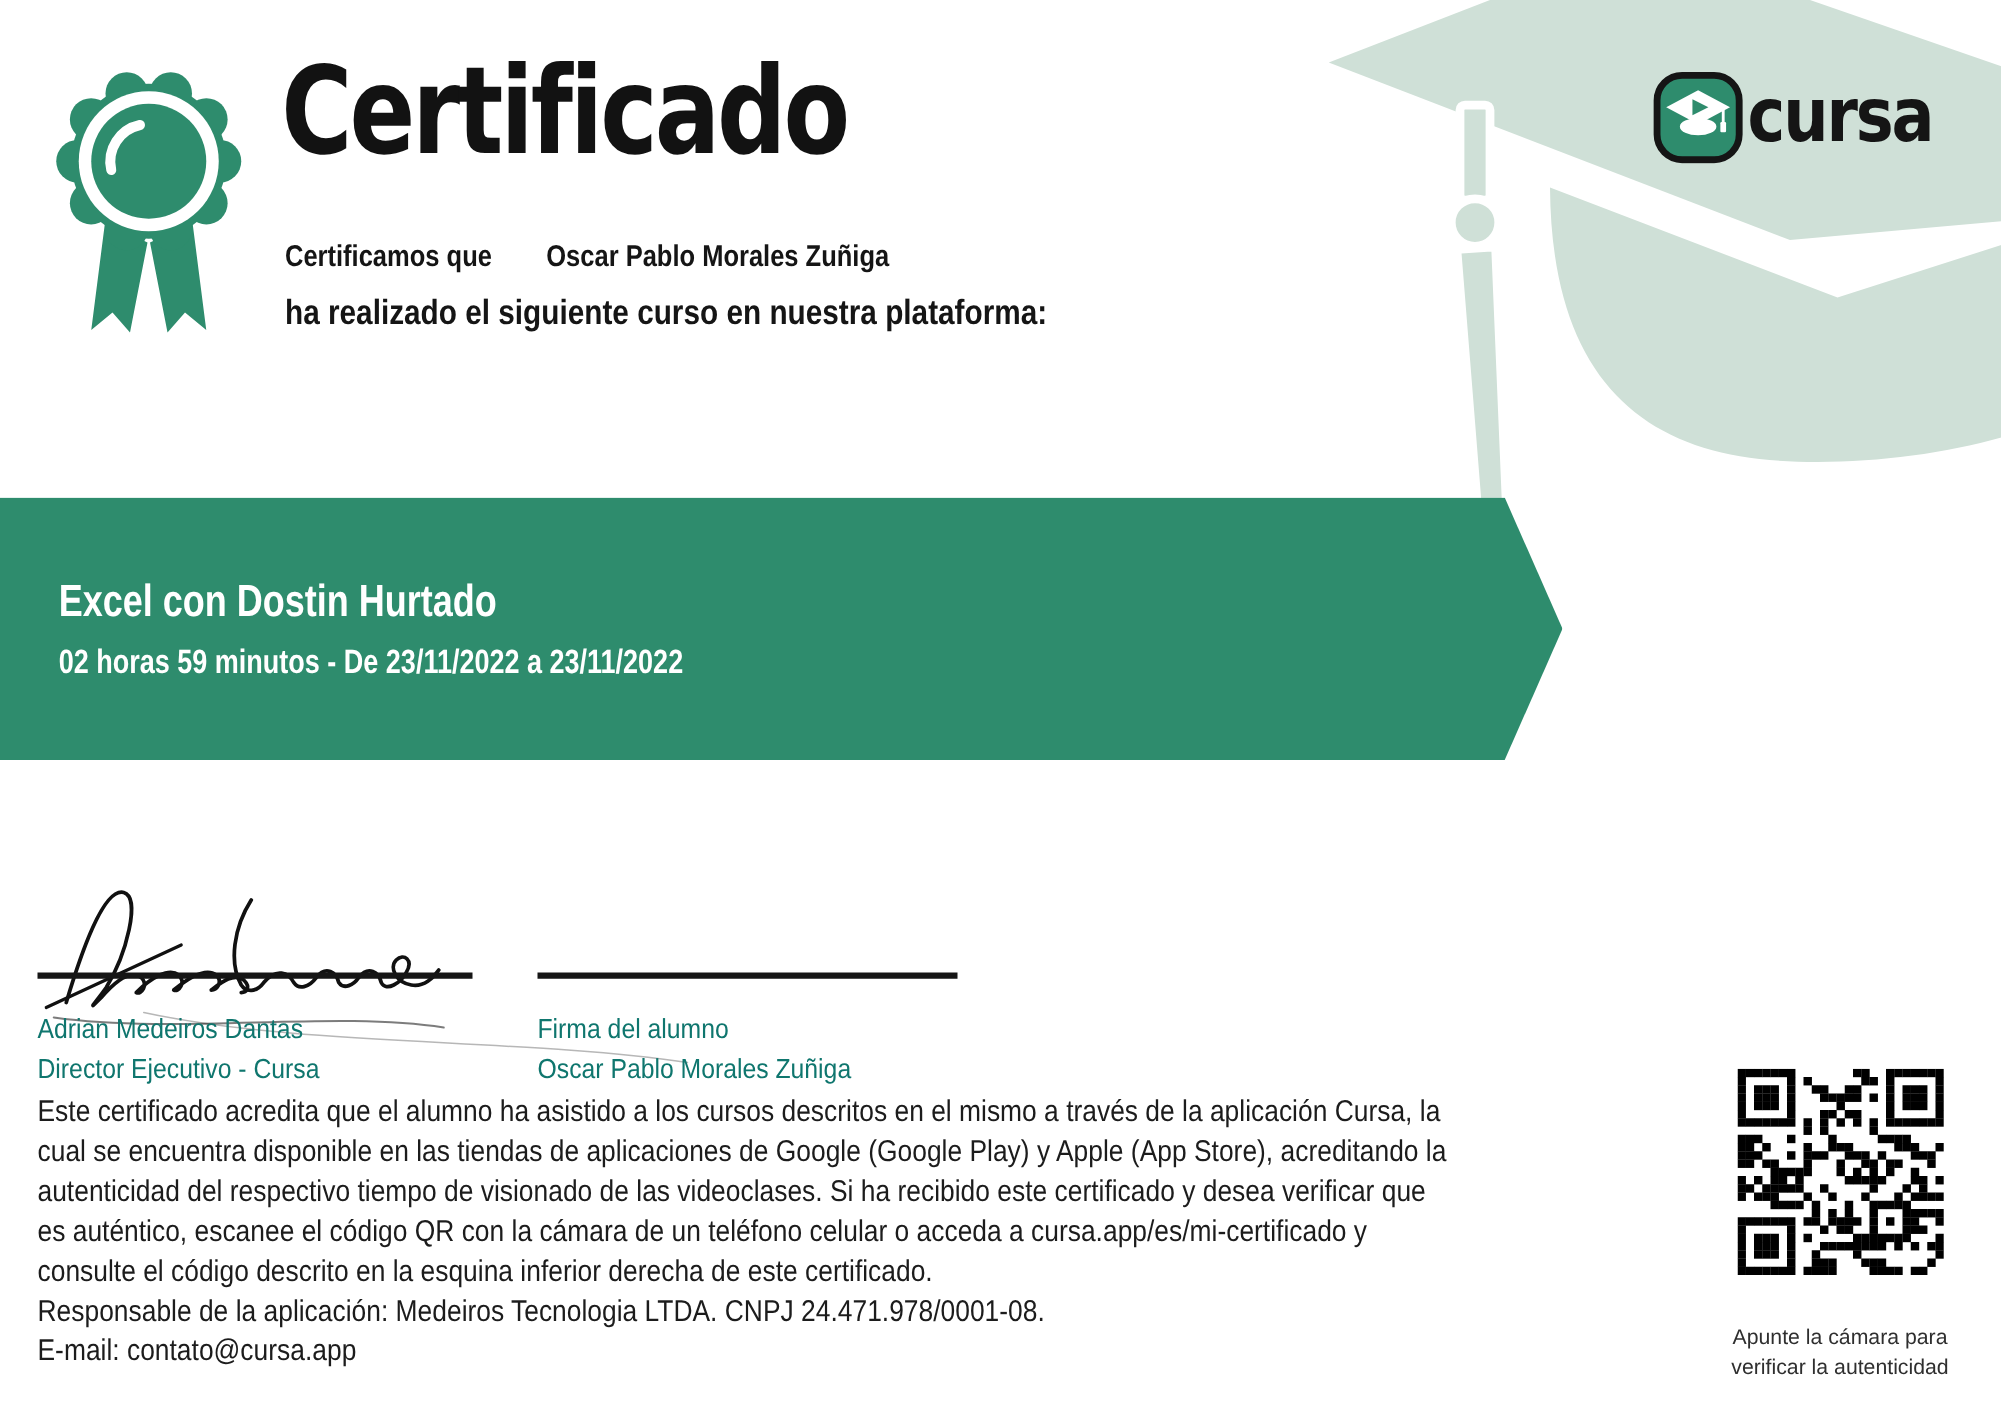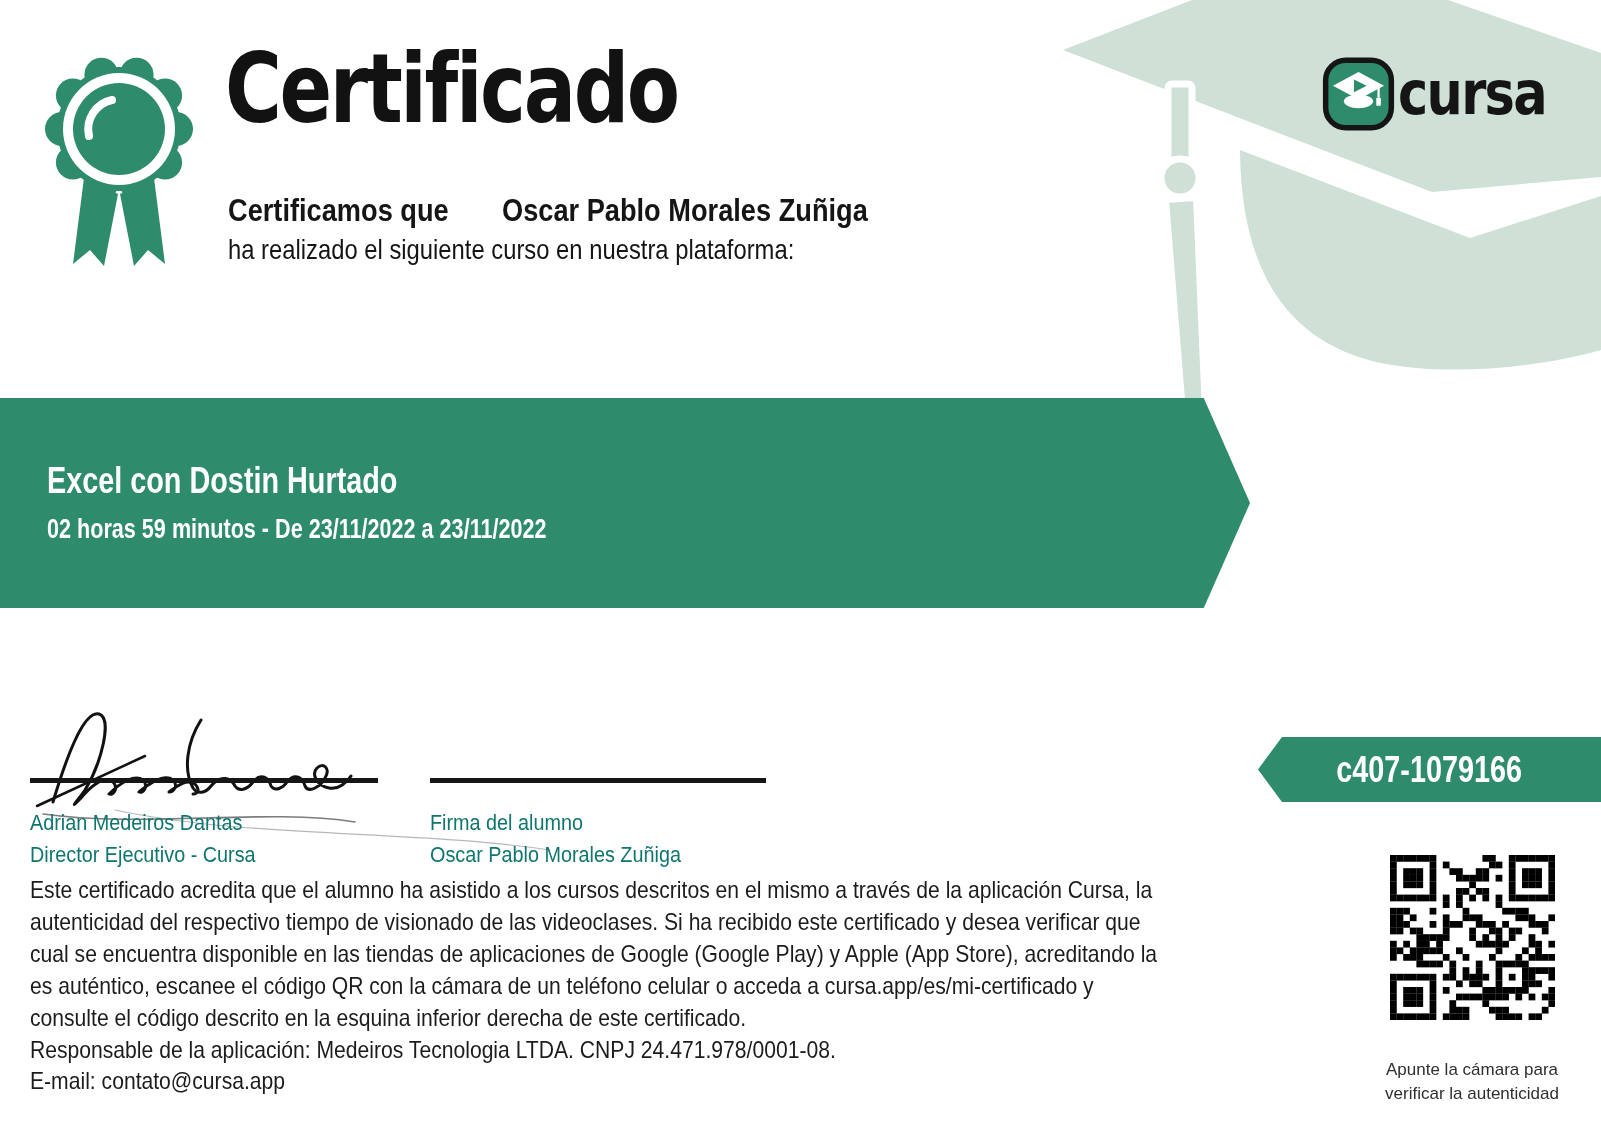--- a/index.html
+++ b/index.html
@@ -26,23 +26,23 @@
   
   #medal{left:40px;top:50px;z-index:3;}
 
   
   #title{
     left:225px;top:40px;z-index:3;margin:0;
     font-family:"DejaVu Sans","Liberation Sans",sans-serif;
     font-size:97px;font-weight:bold;letter-spacing:-3px;line-height:1;
     color:var(--ink);
   }
-  #intro-line1{left:228px;top:192px;z-index:3;font-size:32px;font-weight:bold;color:#151515;}
+  #intro-line1{left:228px;top:192px;z-index:3;font-size:24px;font-weight:bold;color:#151515;}
   #intro-line1 .student{margin-left:14px;}
-  #intro-line2{left:228px;top:234px;z-index:3;font-size:28px;font-weight:normal;color:#151515;}
+  #intro-line2{left:228px;top:234px;z-index:3;font-size:28px;font-weight:bold;color:#151515;}
 
   
   #brand-logo{left:1322px;top:57px;z-index:3;display:flex;align-items:flex-start;}
   #brand-wordmark{
     position:absolute;left:76px;top:6px;
     font-family:"DejaVu Sans","Liberation Sans",sans-serif;
     font-size:60px;font-weight:800;letter-spacing:-2px;color:#151515;line-height:1;
   }
 
   
@@ -152,31 +152,28 @@
   <div id="rule-director" class="abs sig-rule"></div>
   <div id="rule-student" class="abs sig-rule"></div>
 
   <div class="abs sig-label" style="left:30px;top:810px;"><span class="cond90">Adrian Medeiros Dantas</span></div>
   <div class="abs sig-label" style="left:30px;top:842px;"><span class="cond90">Director Ejecutivo - Cursa</span></div>
   <div class="abs sig-label" style="left:430px;top:810px;text-align:center;"><span class="cond90">Firma del alumno</span></div>
   <div class="abs sig-label" style="left:430px;top:842px;"><span class="cond90">Oscar Pablo Morales Zuñiga</span></div>
 
   <div id="body-text" class="abs">
     <div class="body-line"><span class="cond88">Este certificado acredita que el alumno ha asistido a los cursos descritos en el mismo a través de la aplicación Cursa, la</span></div>
+    <div class="body-line"><span class="cond88">cual se encuentra disponible en las tiendas de aplicaciones de Google (Google Play) y Apple (App Store), acreditando la</span></div>
     <div class="body-line"><span class="cond88">autenticidad del respectivo tiempo de visionado de las videoclases. Si ha recibido este certificado y desea verificar que</span></div>
-    <div class="body-line"><span class="cond88">cual se encuentra disponible en las tiendas de aplicaciones de Google (Google Play) y Apple (App Store), acreditando la</span></div>
     <div class="body-line"><span class="cond88">es auténtico, escanee el código QR con la cámara de un teléfono celular o acceda a cursa.app/es/mi-certificado y</span></div>
     <div class="body-line"><span class="cond88">consulte el código descrito en la esquina inferior derecha de este certificado.</span></div>
     <div class="body-line"><span class="cond88">Responsable de la aplicación: Medeiros Tecnologia LTDA. CNPJ 24.471.978/0001-08.</span></div>
     <div class="body-line"><span class="cond88">E-mail: contato@cursa.app</span></div>
   </div>
 
-  <div id="code-ribbon" class="abs">
-    <span class="code cond">c407-1079166</span>
-  </div>
 
   <div id="qr-block" class="abs">
       <svg width="165" height="165" viewBox="0 0 165 165" aria-hidden="true">
         <rect width="165" height="165" fill="#fff"></rect>
         <rect x="0.00" y="0.00" width="6.75" height="6.75" fill="#000"></rect>
         <rect x="6.60" y="0.00" width="6.75" height="6.75" fill="#000"></rect>
         <rect x="13.20" y="0.00" width="6.75" height="6.75" fill="#000"></rect>
         <rect x="19.80" y="0.00" width="6.75" height="6.75" fill="#000"></rect>
         <rect x="26.40" y="0.00" width="6.75" height="6.75" fill="#000"></rect>
         <rect x="33.00" y="0.00" width="6.75" height="6.75" fill="#000"></rect>

